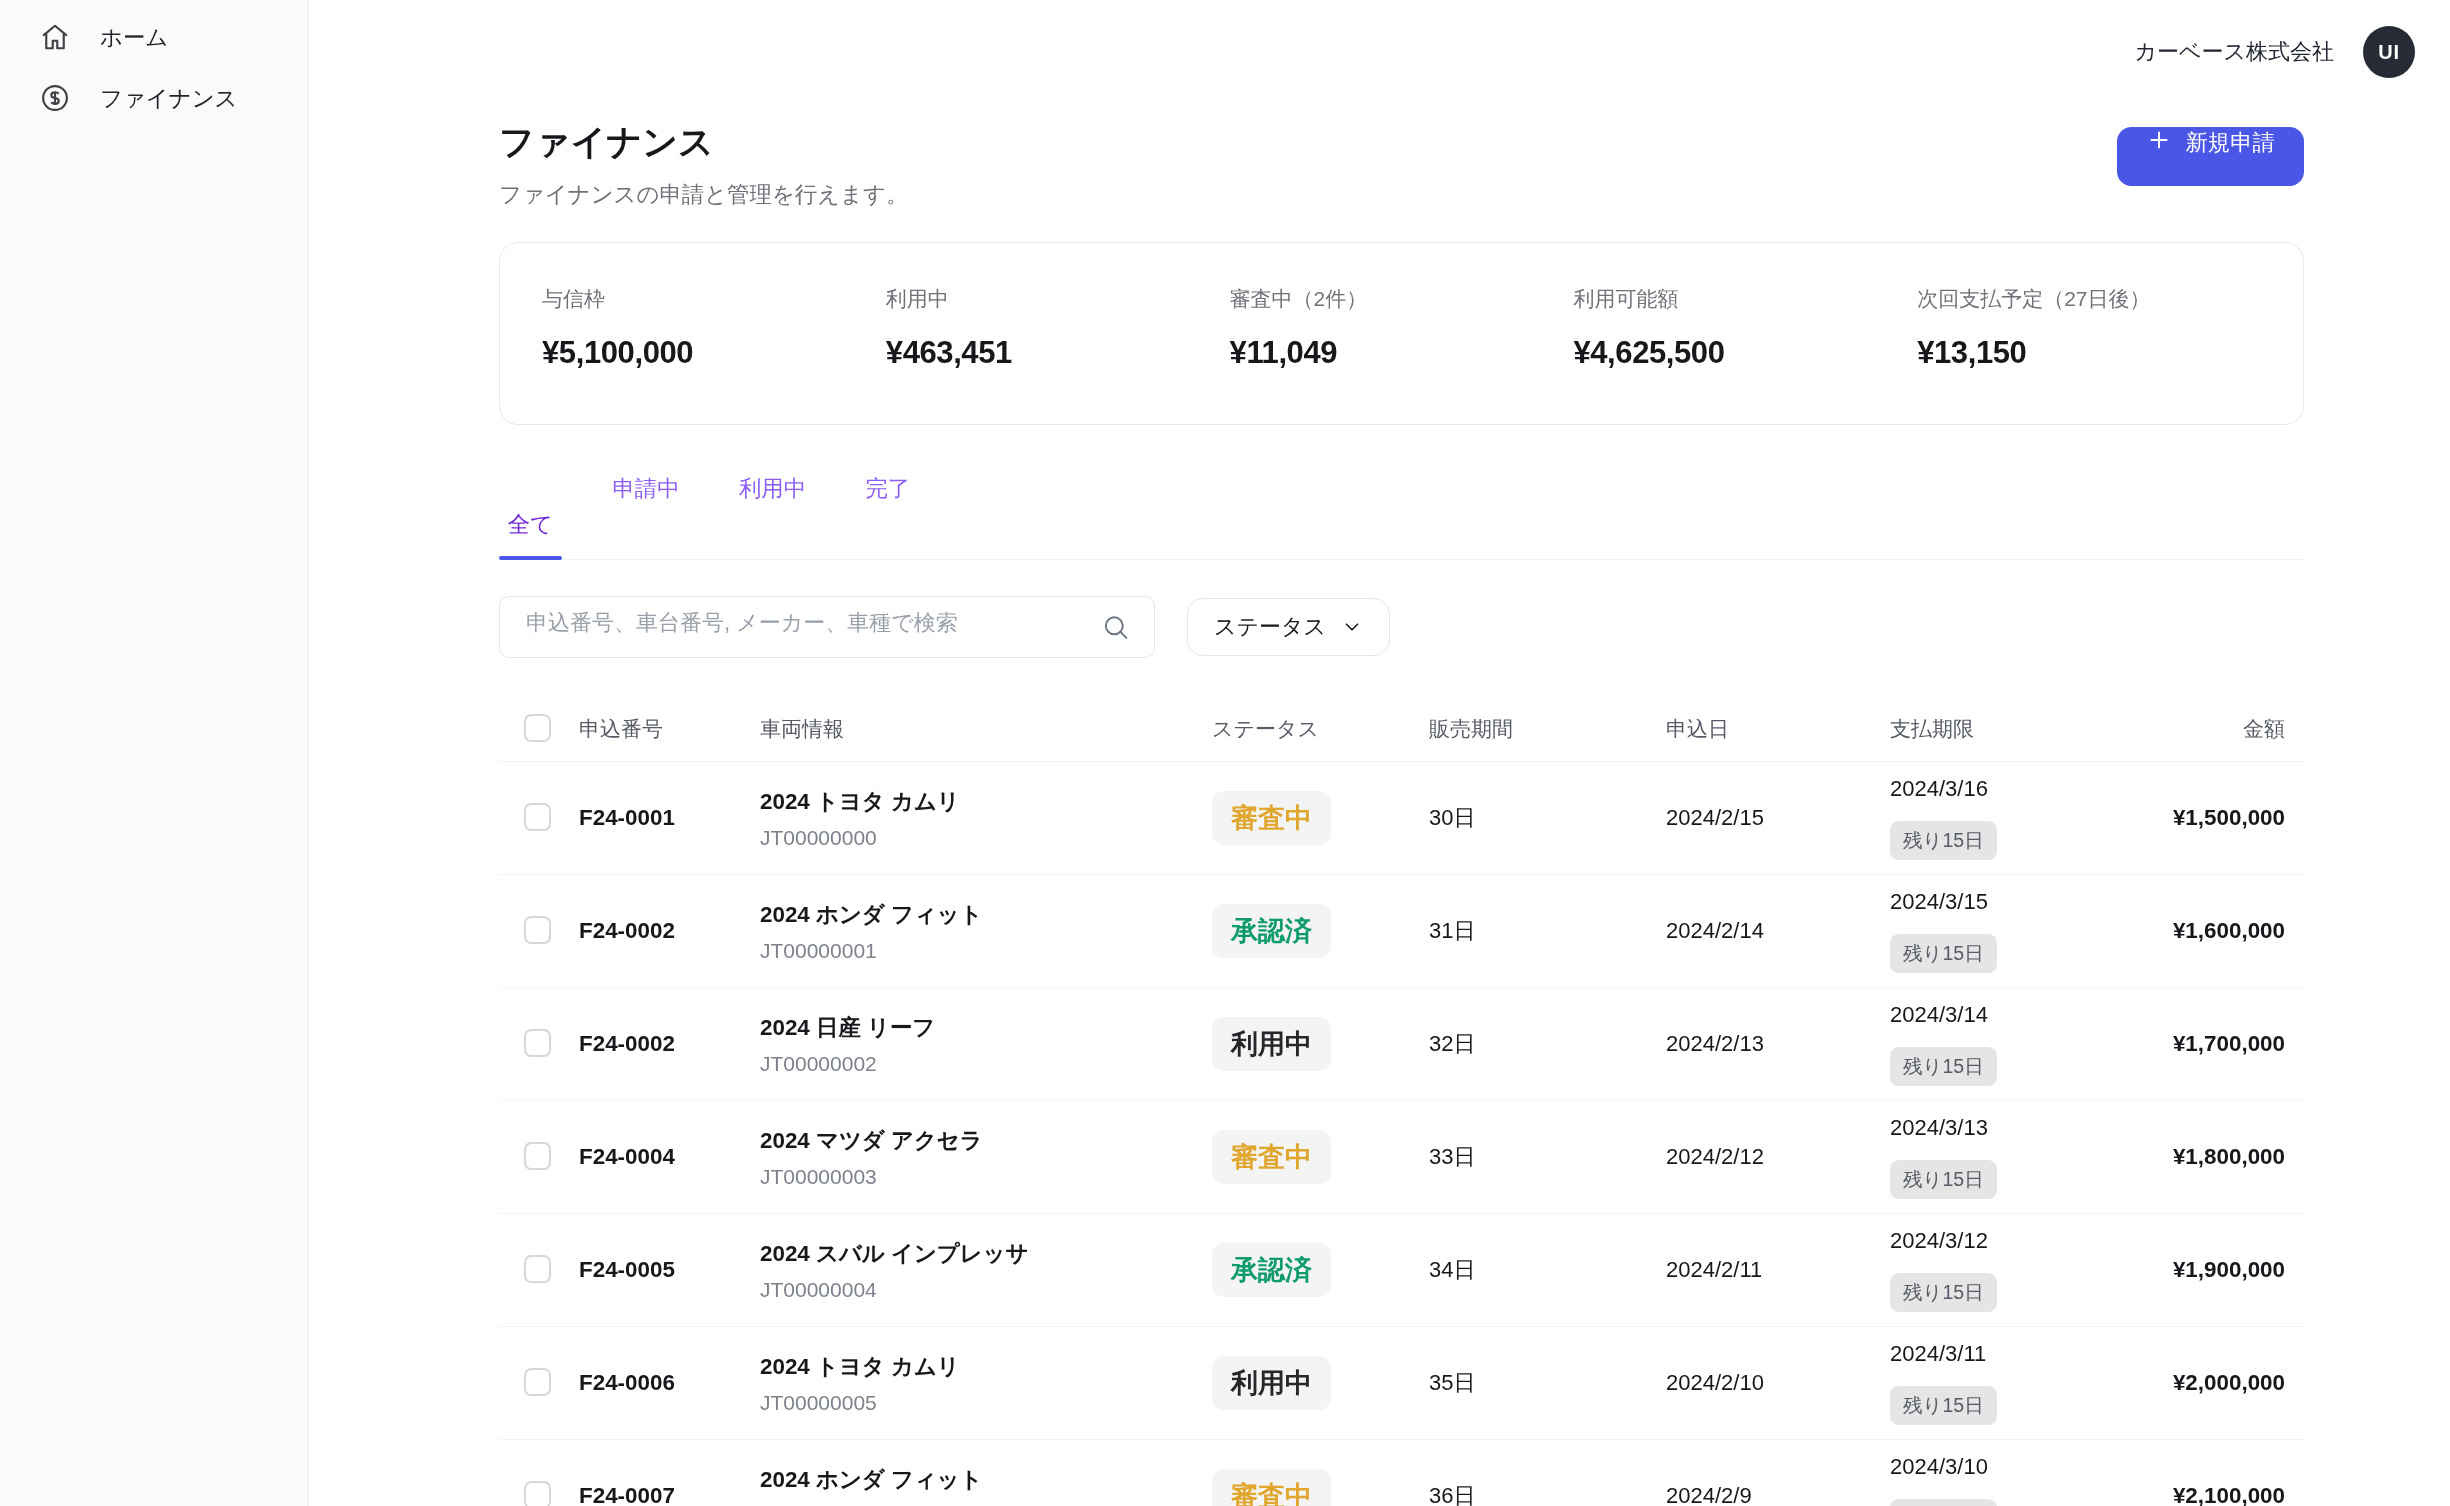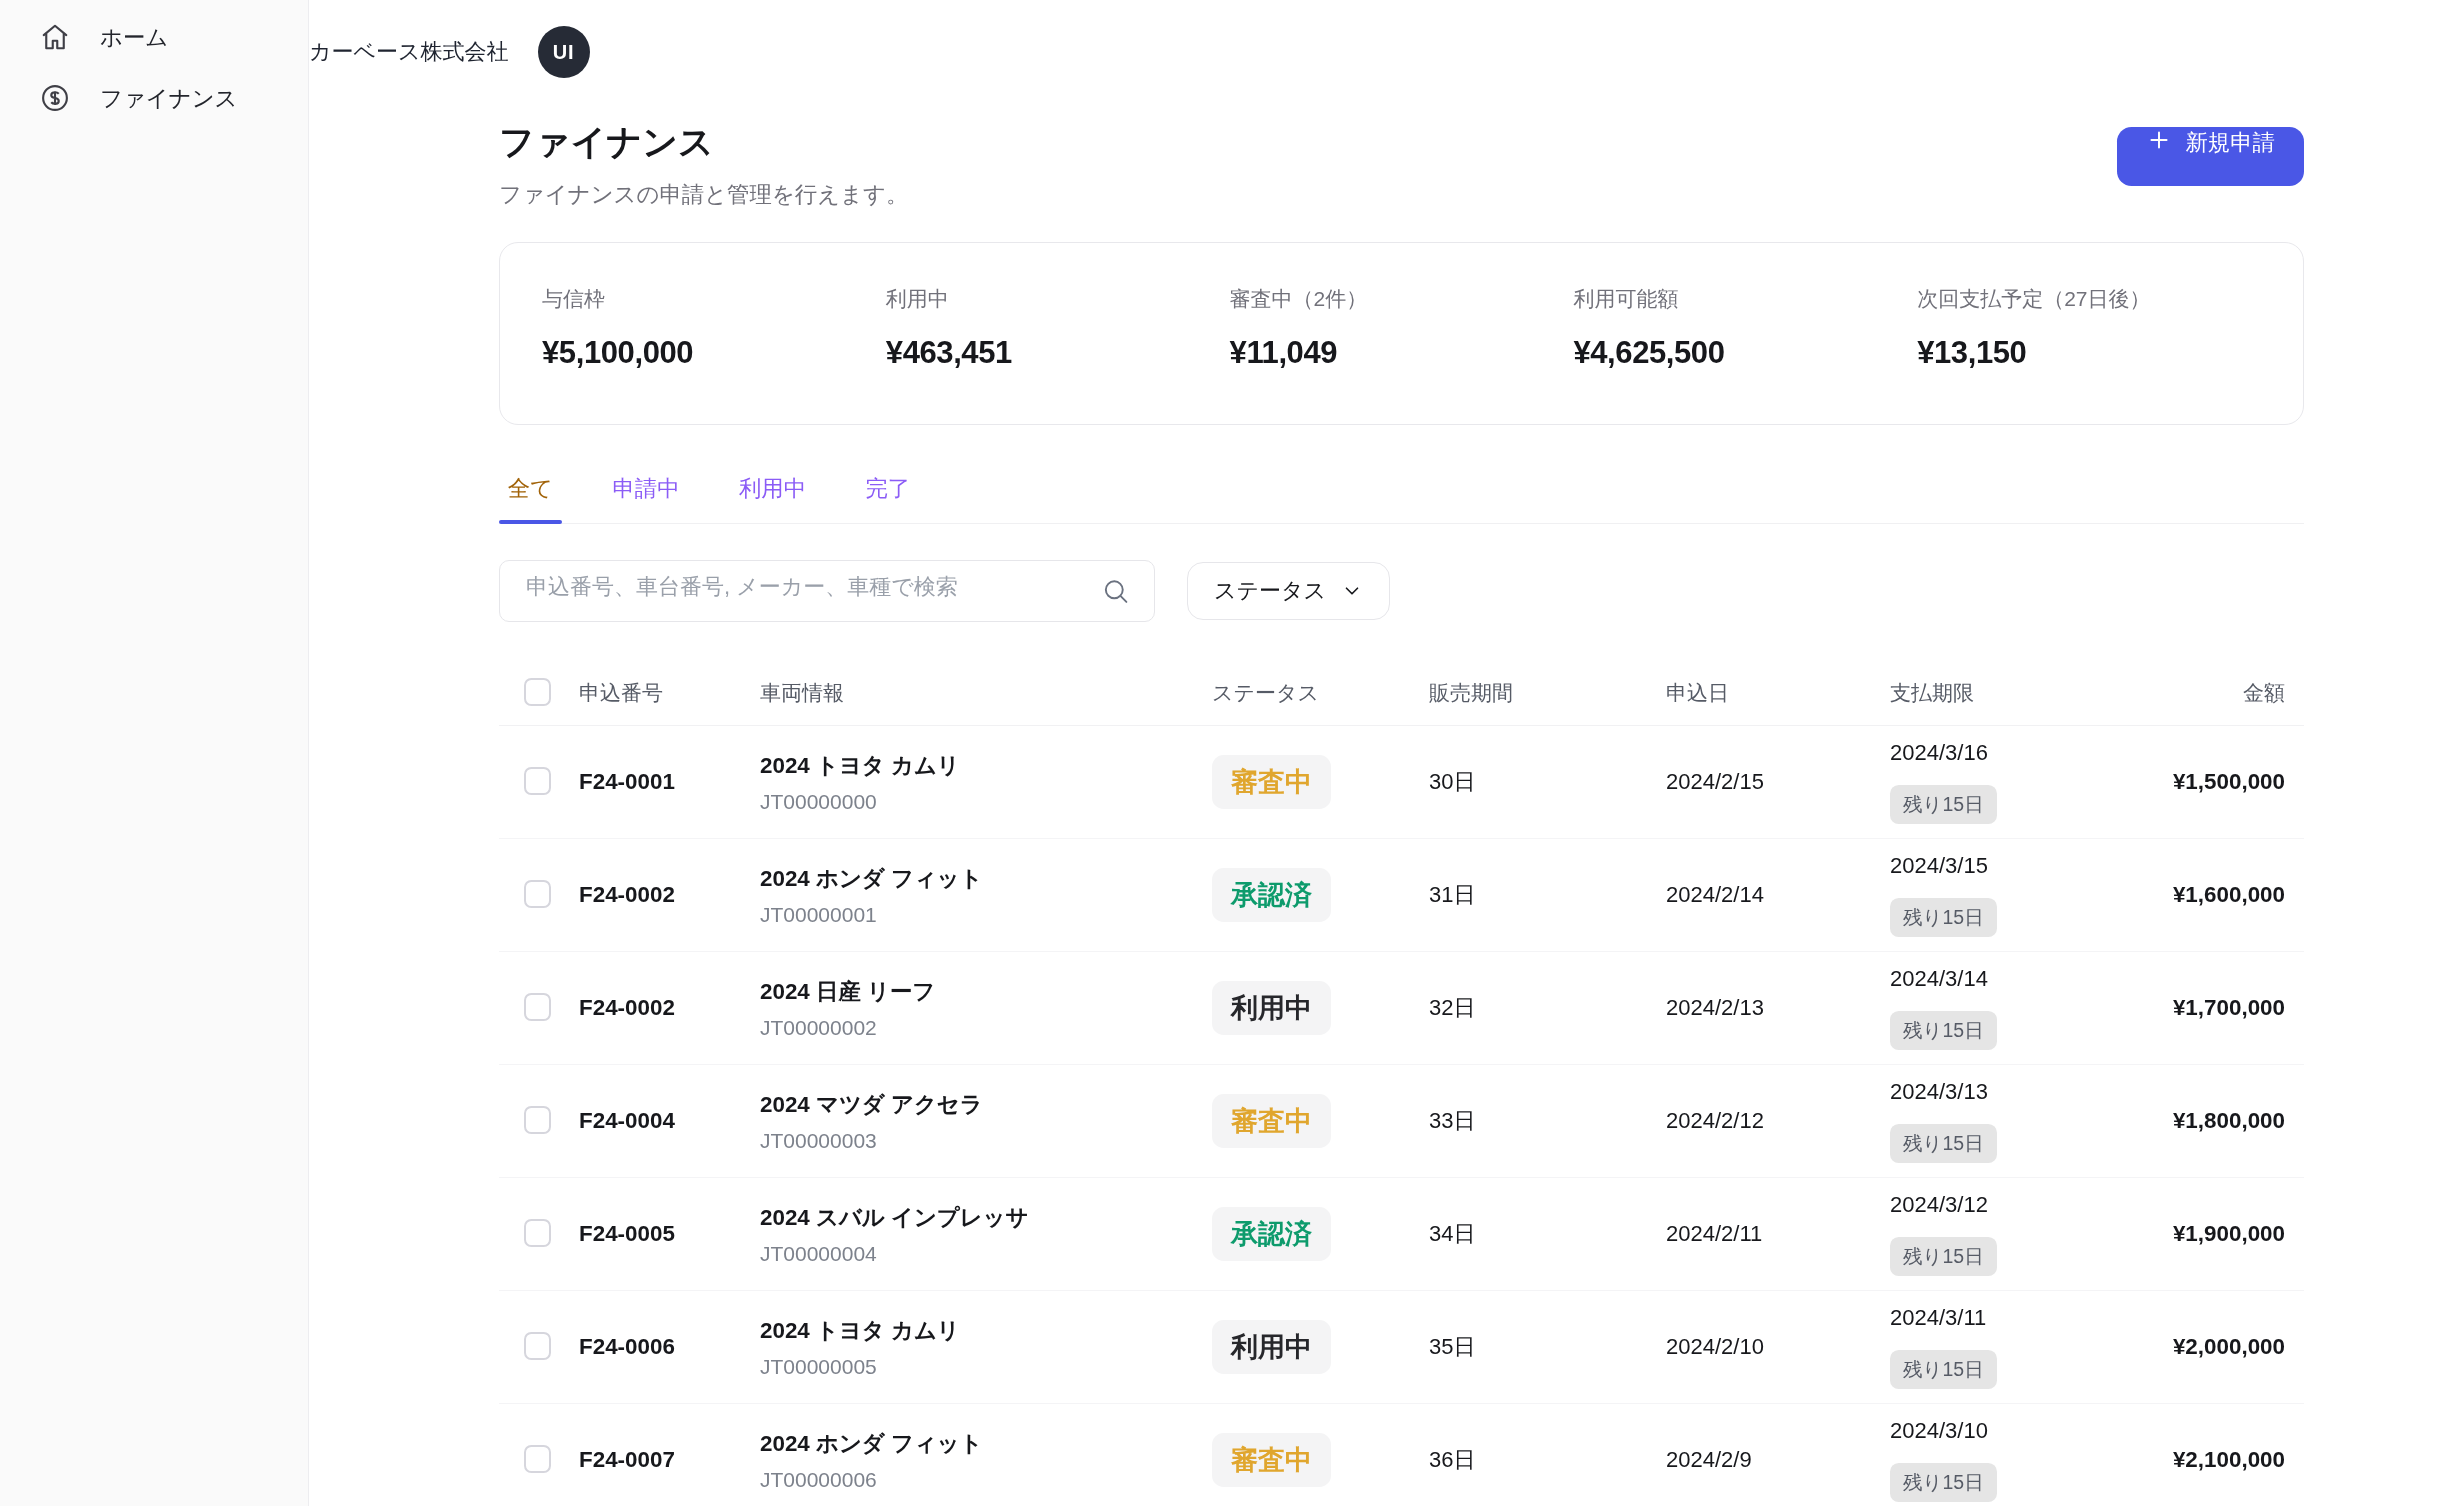--- a/index.html
+++ b/index.html
@@ -8,21 +8,21 @@
   .app{display:flex;width:100%;height:100%;}
 
   
   .sidebar{width:309px;min-width:309px;height:100%;background:#fafafa;border-right:1.4px solid #ededf0;box-sizing:border-box;padding-top:22px;}
   .nav-item{display:flex;gap:30px;height:61px;padding:0 40px;cursor:pointer;}
   .nav-item svg{flex:0 0 auto;}
   .nav-label{font-size:22.4px;color:#23252c;}
 
   
   .main{flex:1;display:flex;flex-direction:column;min-width:0;}
-  .topbar{display:flex;align-items:center;gap:29px;padding:26px 35px 0 0;height:52px;}
+  .topbar{display:flex;justify-content:flex-end;align-items:center;gap:29px;padding:26px 35px 0 0;height:52px;}
   .company-name{font-size:22px;color:#1f2430;}
   .avatar{width:52px;height:52px;border-radius:50%;background:#262b36;display:flex;align-items:center;justify-content:center;}
   .avatar span{color:#fff;font-size:20px;font-weight:700;letter-spacing:0.7px;}
 
   .content{padding:0 146px 0 190px;}
 
   
   .page-header{display:flex;justify-content:space-between;align-items:flex-start;margin-top:43px;}
   .page-title{font-size:35px;font-weight:700;color:#17181c;margin:0;line-height:1.2;}
   .page-subtitle{font-size:22.4px;color:#71717a;margin-top:16px;}
@@ -31,21 +31,21 @@
 
   
   .stats-card{margin-top:32px;border:1.4px solid #e8e8ec;border-radius:19px;background:#fff;
     padding:42px 42px 53px 42px;display:grid;grid-template-columns:repeat(5,1fr);box-sizing:border-box;}
   .stat-label{font-size:21px;color:#71717a;}
   .stat-value{font-size:31px;font-weight:700;color:#17181c;margin-top:22px;letter-spacing:-0.4px;}
 
   
   .tabs{display:flex;gap:42px;margin-top:48px;border-bottom:1.4px solid #f0f0f2;}
   .tab{font-size:22.4px;color:#8b5cf6;padding:0 8.7px 19px 8.7px;cursor:pointer;position:relative;}
-  .tab.active{color:#a16207;font-weight:500;}
+  .tab.active{color:#6d28d9;font-weight:500;margin-top:36px;}
   .tab.active::after{content:"";position:absolute;left:0;right:0;bottom:-1.4px;height:4.3px;background:#4a57e6;border-radius:2.2px;}
 
   
   .filter-row{display:flex;gap:32px;margin-top:36px;align-items:center;}
   .search-wrap{position:relative;width:656px;}
   .search-input{width:100%;height:62px;box-sizing:border-box;border:1.4px solid #e6e6ea;border-radius:10px;
     padding:0 72px 8px 26px;font-size:22px;font-family:inherit;color:#17181c;outline:none;background:#fff;}
   .search-input::placeholder{color:#9aa0aa;}
   .search-icon{position:absolute;right:24.6px;top:50%;transform:translateY(-50%);pointer-events:none;}
   .status-btn{display:flex;align-items:center;gap:14.5px;height:58px;padding:0 26px;background:#fff;

